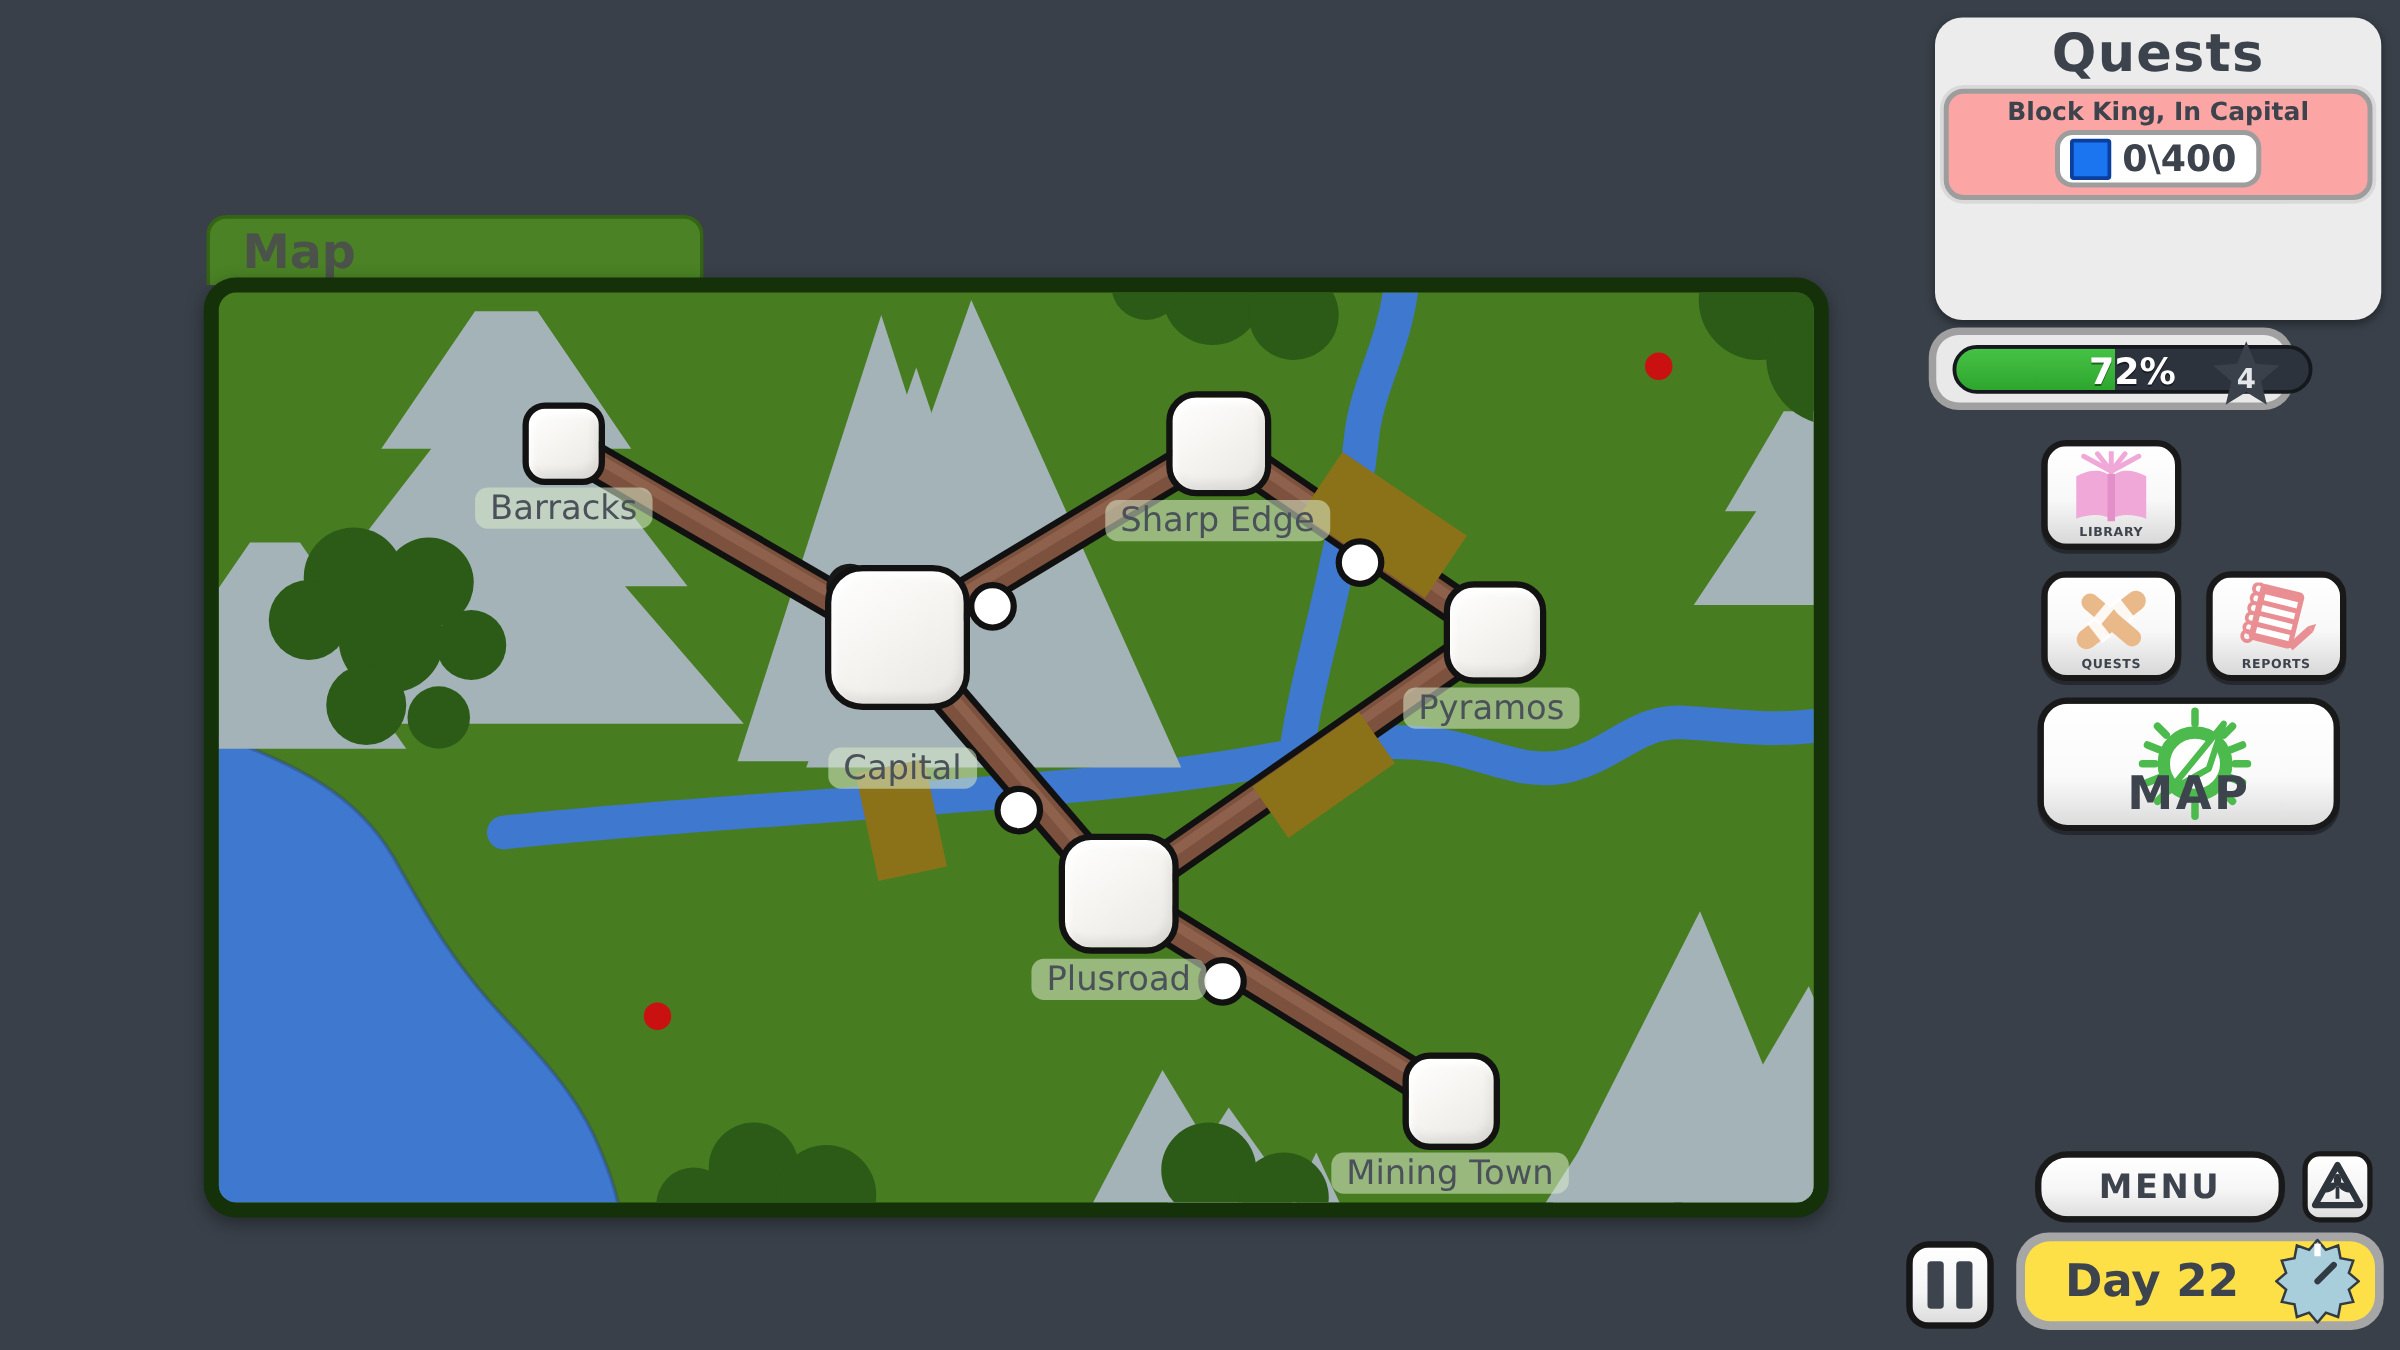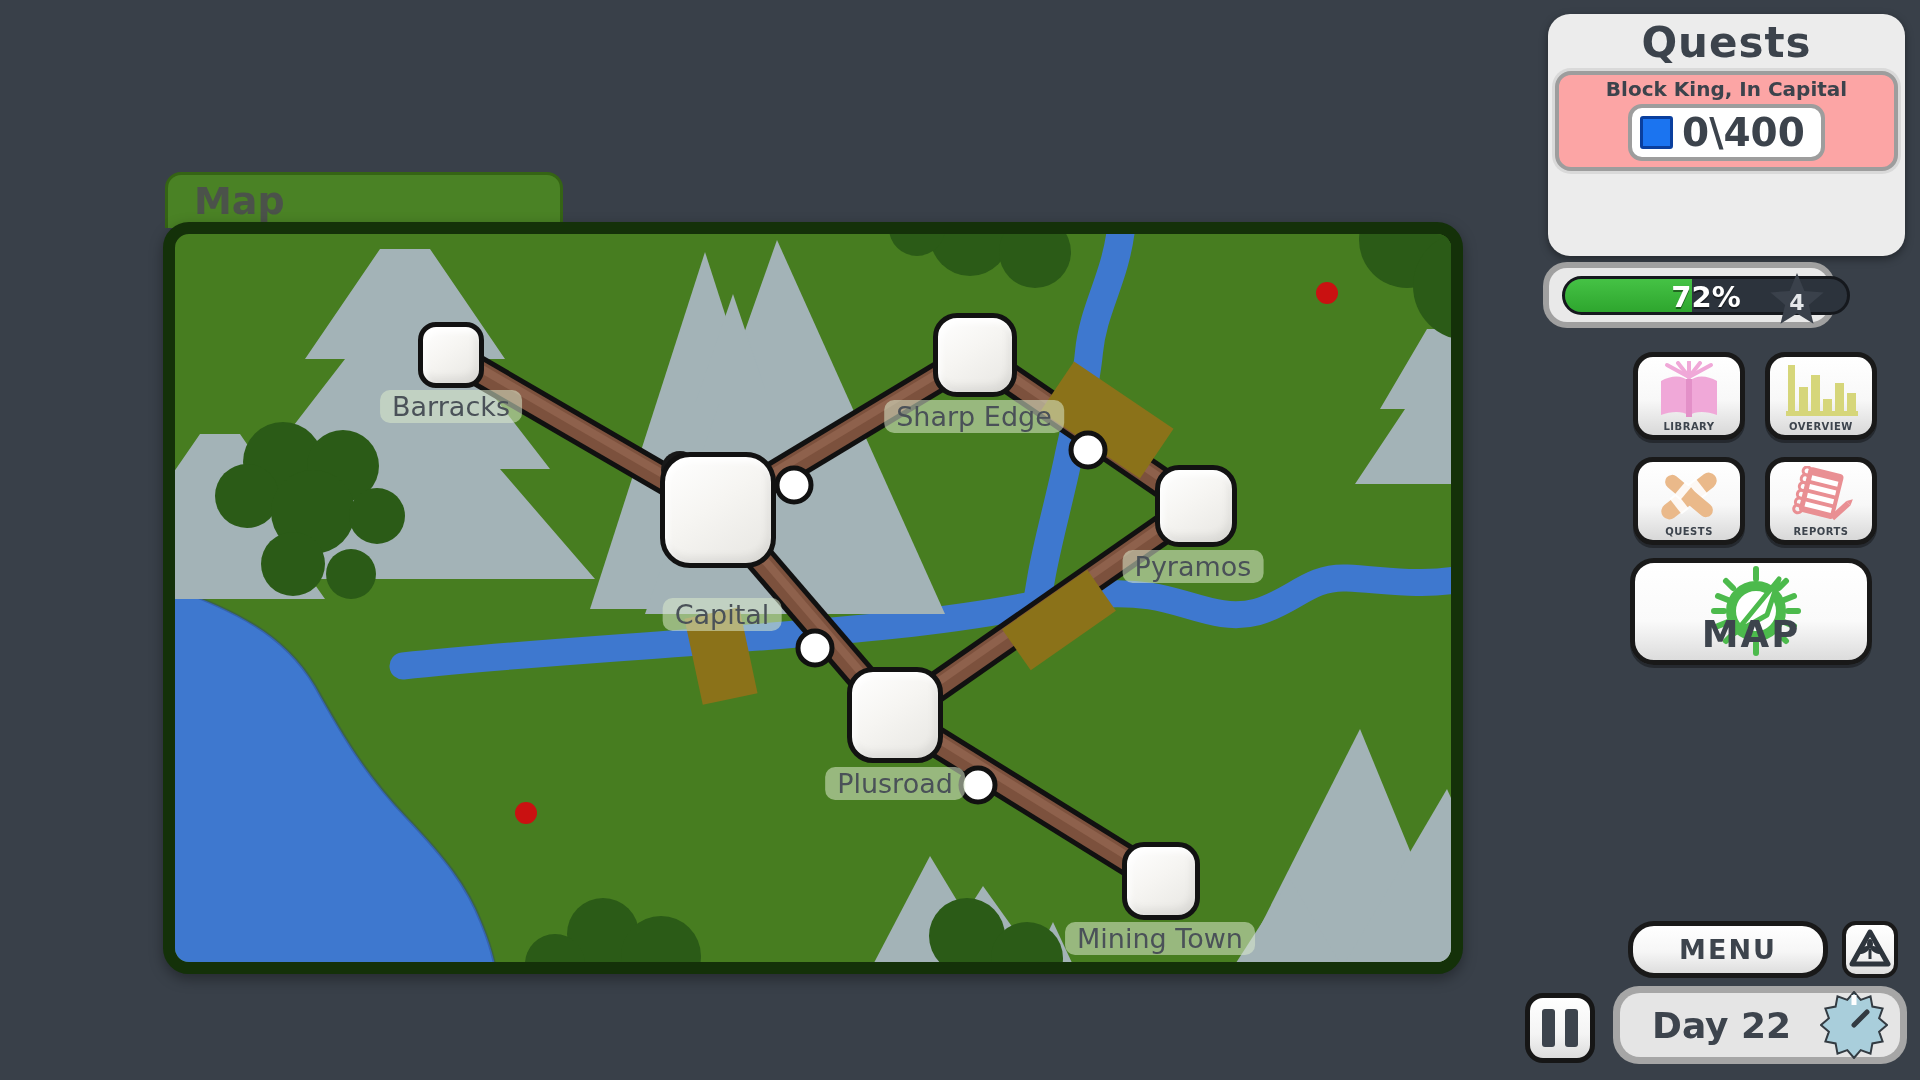--- a/index.html
+++ b/index.html
@@ -24,21 +24,21 @@
 
   
   .quests-panel{position:absolute;left:1548px;top:14px;width:357px;height:242px;
     background:#ececec;border-radius:22px;box-shadow:0 3px 8px rgba(0,0,0,.4);padding:2px 7px;}
   .quests-title{text-align:center;font-size:42px;font-weight:700;color:#3c434c;margin:2px 0 4px 0;letter-spacing:1px;}
   .quest-entry{border:4px solid #9d9d9d;border-radius:16px;background:#fca5a5;
     box-shadow:0 0 0 3px #d9d9d9;margin:0 0 9px 0;padding:2px 0 6px 0;}
   .quest-name{text-align:center;font-size:20px;font-weight:700;color:#3c434c;}
   .quest-pill{margin:3px auto 0 auto;width:max-content;background:#fff;border:4px solid #9d9d9d;
     border-radius:14px;display:flex;align-items:center;gap:9px;padding:2px 16px 2px 8px;}
-  .quest-num{font-size:39px;font-weight:700;color:#3c434c;}
+  .quest-num{font-size:29px;font-weight:700;color:#3c434c;}
   .q-icon-blue{width:33px;height:33px;background:#1b74f0;border:3px solid #0a3f9e;border-radius:3px;}
 
   .xp-outer{position:absolute;left:1543px;top:262px;width:292px;height:66px;background:#a0a0a0;border-radius:24px;}
   .xp-inner{position:absolute;left:6px;top:6px;right:6px;bottom:6px;background:#e9e9e9;border-radius:18px;}
   .xp-track{position:absolute;left:13px;top:8px;width:288px;height:39px;background:#2c333c;
     border:3px solid #15181d;border-radius:20px;overflow:hidden;}
   .xp-fill{position:absolute;left:0;top:0;bottom:0;width:45%;
     background:linear-gradient(180deg,#45c245 0%,#2ea62e 100%);}
   .xp-text{position:absolute;left:0;top:1px;width:100%;text-align:center;font-size:29px;font-weight:700;
     color:#fff;text-shadow:0 2px 0 rgba(0,0,0,.45);}
@@ -58,21 +58,21 @@
   .menu-btn{position:absolute;left:1628px;top:921px;width:200px;height:57px;border:5px solid #191919;border-radius:26px;
     background:linear-gradient(180deg,#ffffff 0%,#f6f6f6 55%,#dedede 100%);
     text-align:center;line-height:48px;font-size:27px;font-weight:700;color:#3d444d;letter-spacing:2px;}
   .tri-btn{position:absolute;left:1842px;top:921px;width:56px;height:57px;border:4px solid #191919;border-radius:14px;
     background:linear-gradient(180deg,#ffffff 0%,#f4f4f4 60%,#dedede 100%);}
   .pause-btn{position:absolute;left:1525px;top:993px;width:70px;height:70px;border:5px solid #161616;border-radius:18px;
     background:linear-gradient(180deg,#ffffff 0%,#f4f4f4 60%,#dcdcdc 100%);
     display:flex;align-items:center;justify-content:center;gap:10px;}
   .pause-btn i{display:block;width:13px;height:38px;background:#3d444d;border-radius:3px;}
   .day-outer{position:absolute;left:1613px;top:986px;width:294px;height:78px;background:#a6a6a6;border-radius:26px;}
-  .day-inner{position:absolute;left:7px;top:7px;right:7px;bottom:7px;background:#e5e5e5;border-radius:20px;}
+  .day-inner{position:absolute;left:7px;top:7px;right:7px;bottom:7px;background:#fde047;border-radius:20px;}
   .day-text{position:absolute;left:32px;top:12px;font-size:36px;font-weight:700;color:#3d444d;}
 </style>
 </head>
 <body>
 
 <div class="stage">
 
   <div class="map-tab">
     <span>Map</span>
   </div>
@@ -219,34 +219,20 @@
           <path d="M34,8 L45,-6"></path>
           <path d="M34,8 L56,-4"></path>
       </g>
       <path d="M6,12 C16,6 28,6 33,12 L33,46 C28,42 16,42 6,46 Z" fill="#f0a8d8"></path>
       <path d="M62,12 C52,6 40,6 35,12 L35,46 C40,42 52,42 62,46 Z" fill="#f0a8d8"></path>
       <rect x="31" y="10" width="6" height="38" fill="#e390c8"></rect>
     </svg>
     <span class="lbl">LIBRARY</span>
   </div>
 
-  <div class="icon-btn" style="left:1765px;top:352px;">
-    <svg width="78" height="58" viewBox="0 0 78 58">
-      <g fill="#d6d67a">
-        <rect x="6" y="4" width="7" height="48"></rect>
-        <rect x="17" y="26" width="9" height="26"></rect>
-        <rect x="29" y="14" width="9" height="38"></rect>
-        <rect x="41" y="38" width="9" height="14"></rect>
-        <rect x="53" y="22" width="9" height="30"></rect>
-        <rect x="65" y="32" width="9" height="20"></rect>
-        <rect x="4" y="50" width="72" height="5"></rect>
-      </g>
-    </svg>
-    <span class="lbl">OVERVIEW</span>
-  </div>
 
   <div class="icon-btn" style="left:1633px;top:457px;">
     <svg width="78" height="60" viewBox="0 0 78 60">
       <g transform="rotate(-38 39 30)">
         <rect x="6" y="22" width="66" height="16" rx="8" fill="#eab98a"></rect>
         <rect x="22" y="20" width="9" height="20" fill="#ffffff" opacity=".9"></rect>
         <rect x="46" y="20" width="9" height="20" fill="#ffffff" opacity=".9"></rect>
       </g>
       <g transform="rotate(40 39 30)">
         <rect x="10" y="23" width="58" height="14" rx="7" fill="#eab98a"></rect>

